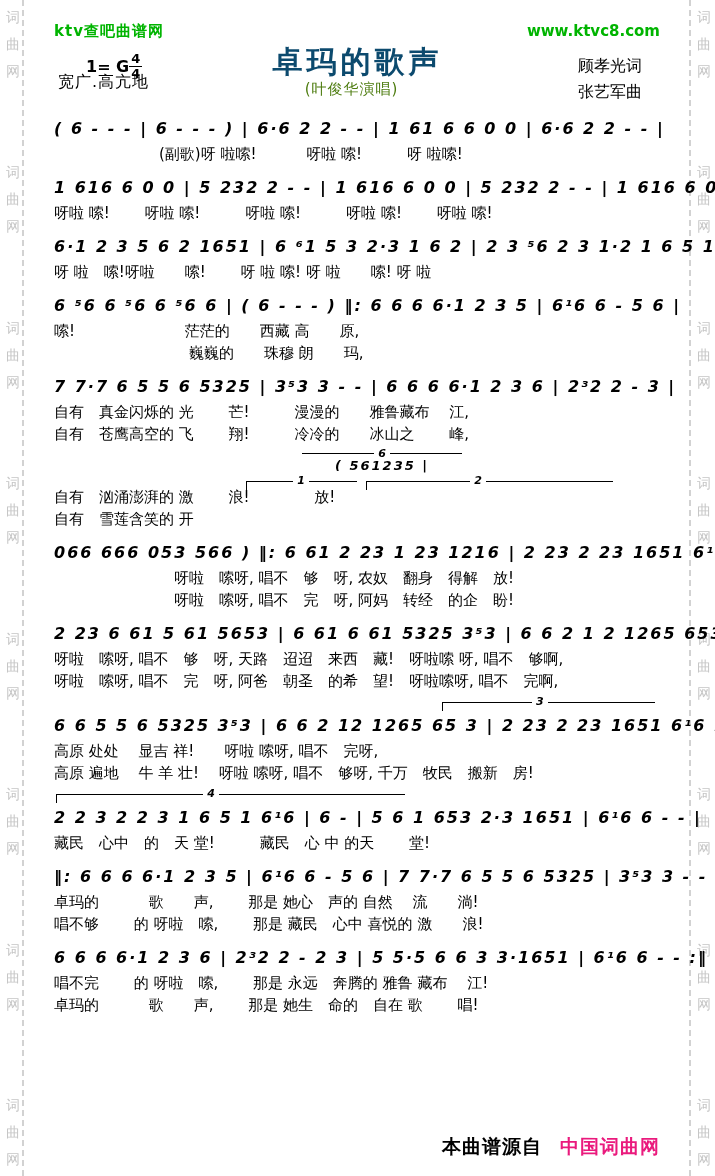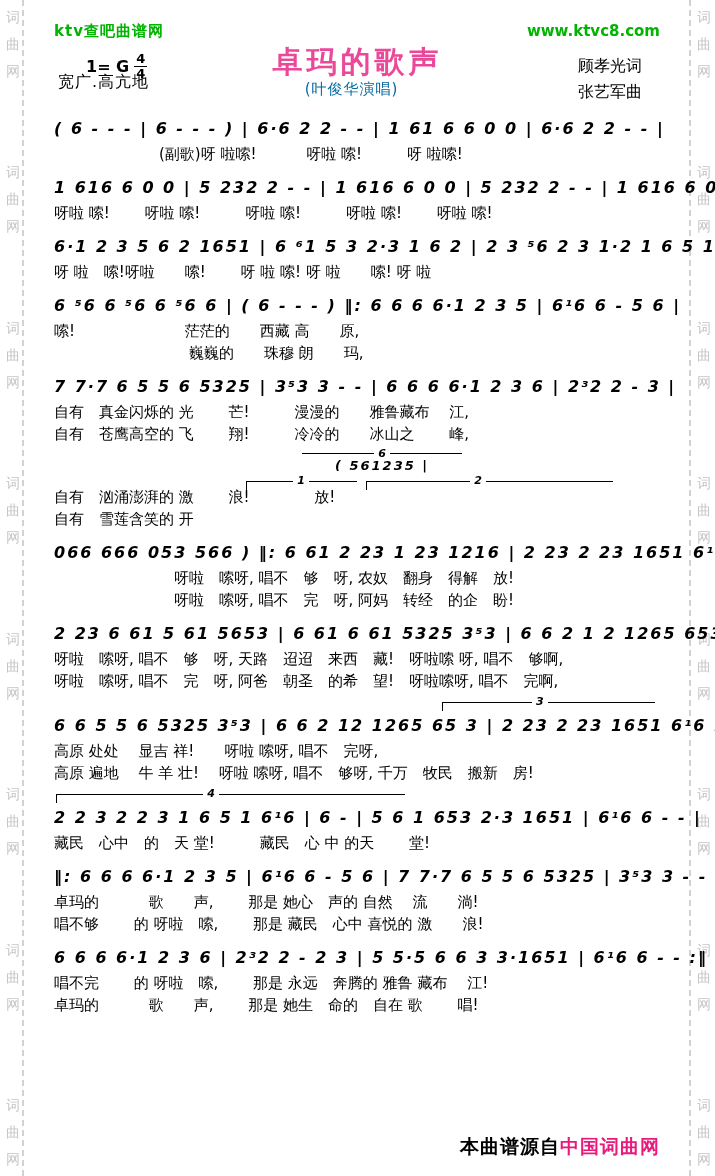--- a/index.html
+++ b/index.html
@@ -15,28 +15,28 @@
           flex-direction:column;justify-content:space-between;padding:10px 0;
           font-size:14px;line-height:1;text-align:center;}
   .wm-col.left{left:4px}
   .wm-col.right{left:695px}
   .wm-group{display:flex;flex-direction:column;gap:13px;}
 
   
   .site-name{position:absolute;left:30px;top:22px;font-size:15px;font-weight:bold;letter-spacing:1px;}
   .site-url{position:absolute;right:55px;top:22px;font-size:15px;font-weight:bold;}
   .green{color:#00b400;margin-left:24px;}
-  .key-sig{position:absolute;left:86px;top:52px;font-size:16px;font-weight:bold;display:flex;align-items:center;gap:5px;}
+  .key-sig{position:absolute;left:86px;top:52px;font-size:16px;font-weight:bold;display:flex;align-items:center;}
   .frac{display:inline-flex;flex-direction:column;align-items:center;font-size:13px;line-height:1.05;font-weight:bold;}
   .frac .num{border-bottom:1px solid #000;padding:0 2px;}
   .tempo{position:absolute;left:58px;top:72px;font-size:16px;letter-spacing:1px;}
   .title{position:absolute;left:0;right:0;top:42px;margin:0;text-align:center;
-         font-size:30px;font-weight:bold;color:#ec4899;letter-spacing:4px;}
+         font-size:30px;font-weight:bold;color:#0c4a6e;letter-spacing:4px;}
   .performer{position:absolute;left:0;right:12px;top:80px;text-align:center;
-         font-size:15px;color:#0369a1;letter-spacing:1px;}
+         font-size:15px;color:#4d7c0f;letter-spacing:1px;}
   .credit-lyricist{position:absolute;left:578px;top:56px;font-size:16px;}
   .credit-composer{position:absolute;left:578px;top:82px;font-size:16px;}
 
   
   #score{position:absolute;left:54px;top:112px;width:612px;}
   .system{position:relative;margin-bottom:4px;}
   .music{font-family:"DejaVu Sans",sans-serif;font-style:italic;font-weight:bold;
          font-size:16px;letter-spacing:2px;white-space:pre;height:26px;padding-top:7px;}
   .lyric{font-size:15px;white-space:pre;height:22px;letter-spacing:0;}
   .volta-row{position:relative;height:11px;}
@@ -49,21 +49,21 @@
   .v-9-0{left:2px;width:348px;}
   .annotation{margin:1px 0 3px 248px;width:160px;text-align:center;}
   .tuplet{display:flex;align-items:center;gap:4px;font-size:11px;font-style:italic;font-weight:bold;height:10px;}
   .tuplet::before,.tuplet::after{content:"";flex:1;border-top:1px solid #000;}
   .ann-notes{font-style:italic;font-weight:bold;font-size:13px;letter-spacing:2px;white-space:pre;}
   .side-note{position:absolute;right:2px;top:10px;font-size:15px;font-weight:normal;
              font-style:normal;letter-spacing:1px;}
 
   
   .footer{position:absolute;right:55px;bottom:16px;font-size:19px;font-weight:bold;letter-spacing:1px;}
-  .footer .brand{color:#ea1a7d;}
+  .footer .brand{color:#ea1a7d;margin-left:18px;}
 </style>
 </head>
 <body>
 
 <div class="page">
 
   <div class="rule left"></div>
   <div class="rule right"></div>
   <div class="wm-col left" id="wm-left" style="color: rgb(198, 198, 198);">
       <div class="wm-group">

